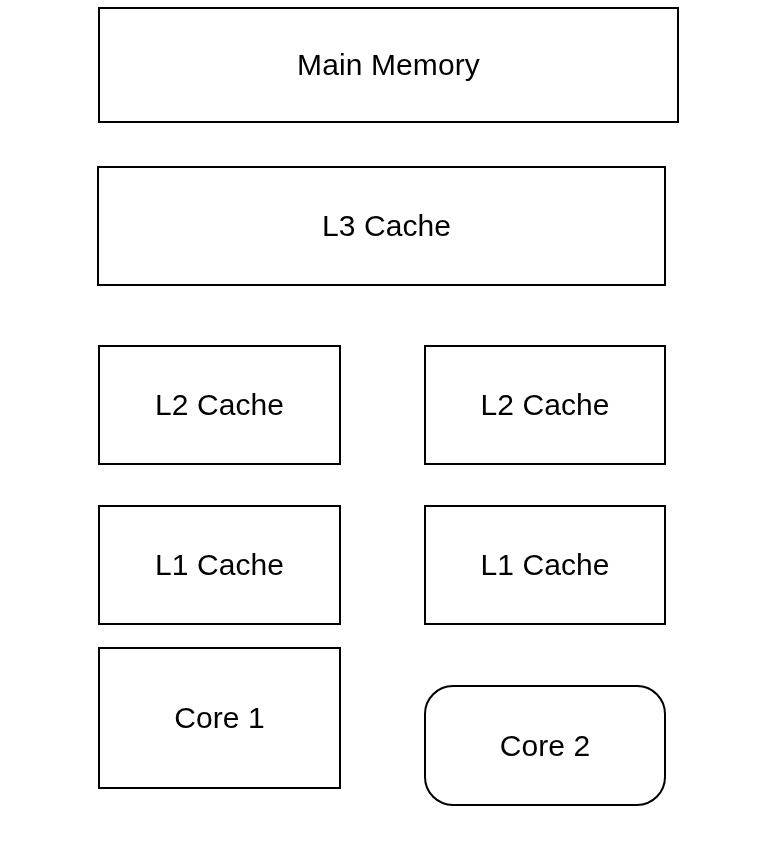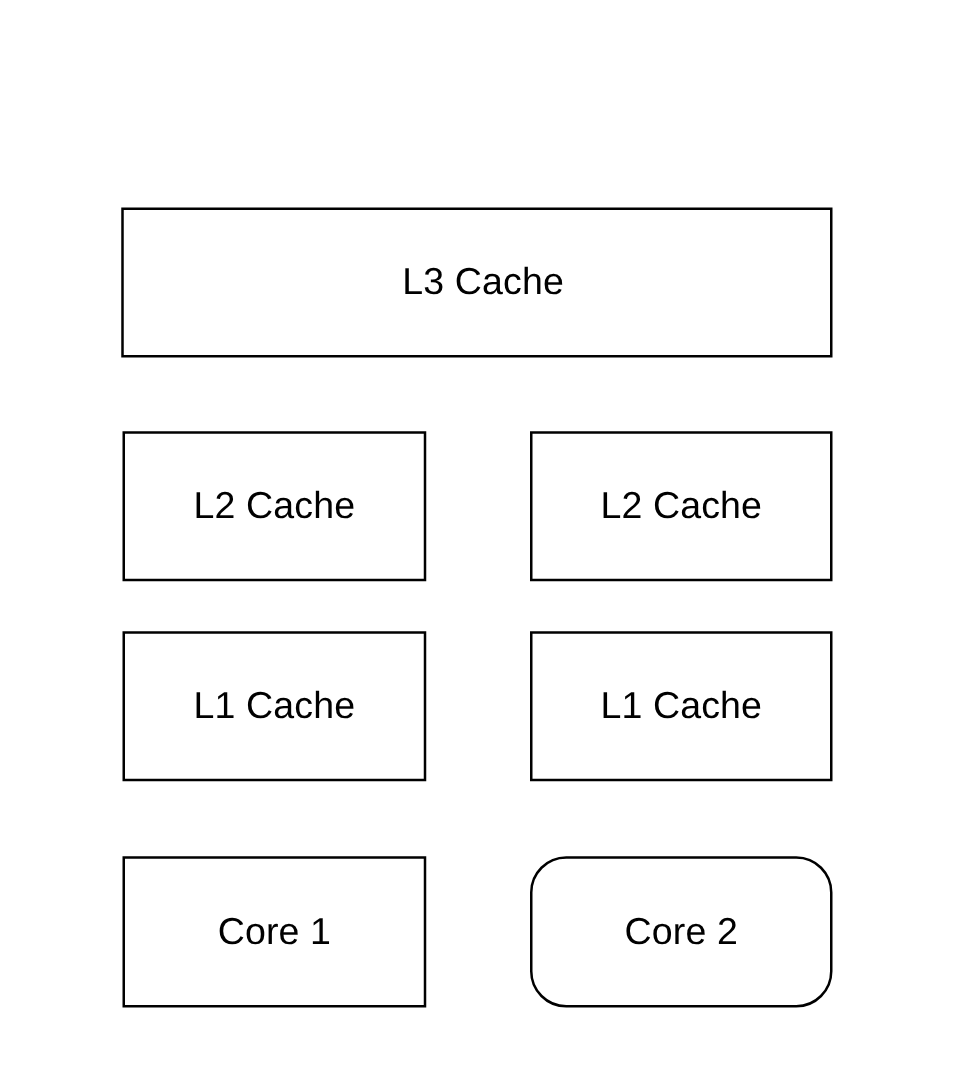--- a/index.html
+++ b/index.html
@@ -80,37 +80,40 @@
   #box-l1-cache-right {
     left: 424px;
     top: 505px;
     width: 242px;
     height: 120px;
   }
 
   
   #box-core-1 {
     left: 98px;
-    top: 685px;
+    top: 647px;
     width: 243px;
-    height: 121px;
+    height: 142px;
   }
   #box-core-2 {
     left: 424px;
     top: 685px;
     width: 242px;
     height: 121px;
     border-radius: 29px;
   }
 </style>
 </head>
 <body>
 
 <div id="diagram-canvas">
 
+  <div class="node-box" id="box-main-memory">
+    <span class="node-label">Main Memory</span>
+  </div>
 
   <div class="node-box" id="box-l3-cache">
     <span class="node-label">L3 Cache</span>
   </div>
 
   <div class="node-box" id="box-l2-cache-left">
     <span class="node-label">L2 Cache</span>
   </div>
 
   <div class="node-box" id="box-l2-cache-right">

